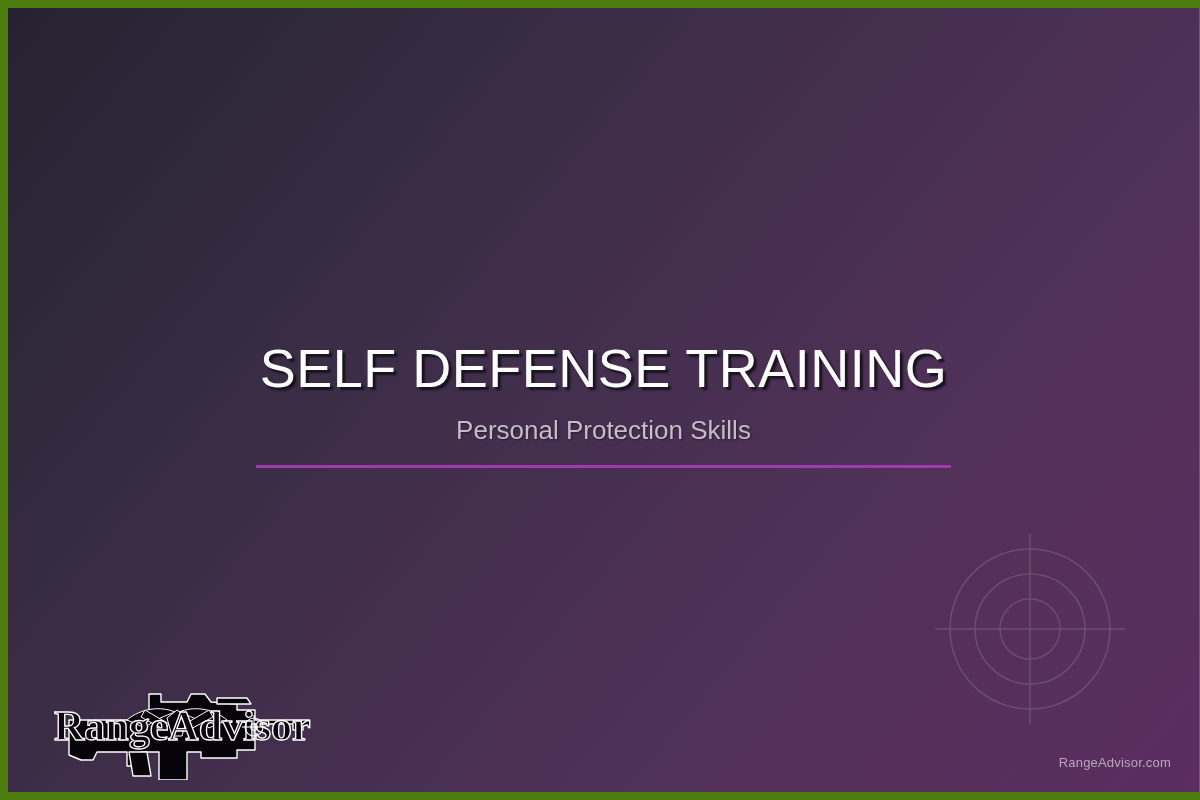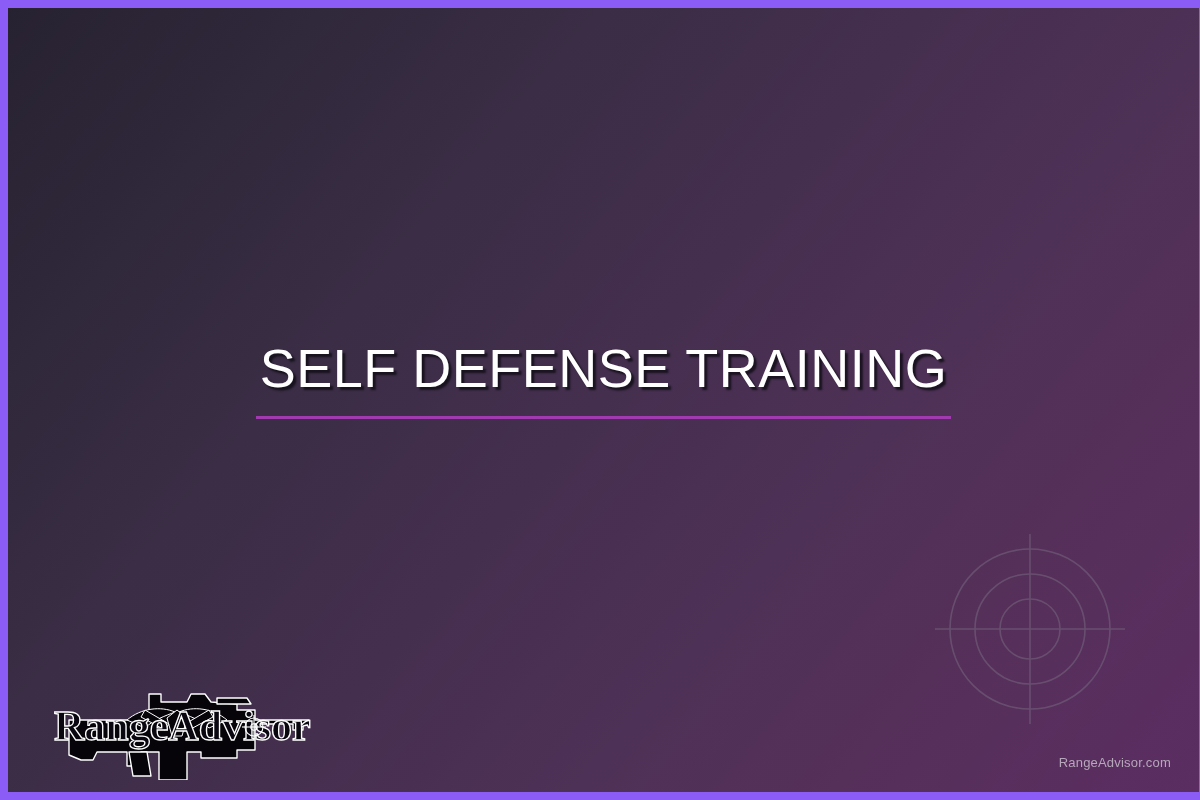--- a/index.html
+++ b/index.html
@@ -6,21 +6,21 @@
   html, body {
     margin: 0;
     padding: 0;
     background: #1a1620;
   }
   .slide {
     position: relative;
     width: 1200px;
     height: 800px;
     overflow: hidden;
-    background: #8b5cf6;
+    background: #4d7c0f;
     font-family: "Liberation Sans", sans-serif;
     box-sizing: border-box;
     padding-left: 8px;
   }
   
   .slide-inner {
     position: absolute;
     left: 8px;
     top: 8px;
     right: 1px;
@@ -113,20 +113,21 @@
           <circle cx="95" cy="95" r="55"></circle>
           <circle cx="95" cy="95" r="80"></circle>
           <line x1="95" y1="0" x2="95" y2="190"></line>
           <line x1="0" y1="95" x2="190" y2="95"></line>
         </g>
       </svg>
     </div>
 
     <div class="title-block">
       <h1 class="slide-title">SELF DEFENSE TRAINING</h1>
+      <p class="slide-subtitle">Personal Protection Skills</p>
       <div class="title-rule"></div>
     </div>
 
     <div class="logo">
       <svg width="275" height="100" viewBox="0 0 275 100" aria-hidden="true">
         <g stroke="#ffffff" stroke-width="1.4" stroke-linejoin="round">
 
           <path fill="#060409" d="M28 45 L28 75 L40 80 L52 80 L56 72 L86 72 L86 86
                    L100 86 L100 72 L118 72 L118 100 L146 100 L146 72 L160 72
                    L160 78 L196 78 L196 70 L214 70 L214 44 L252 44 L252 50

